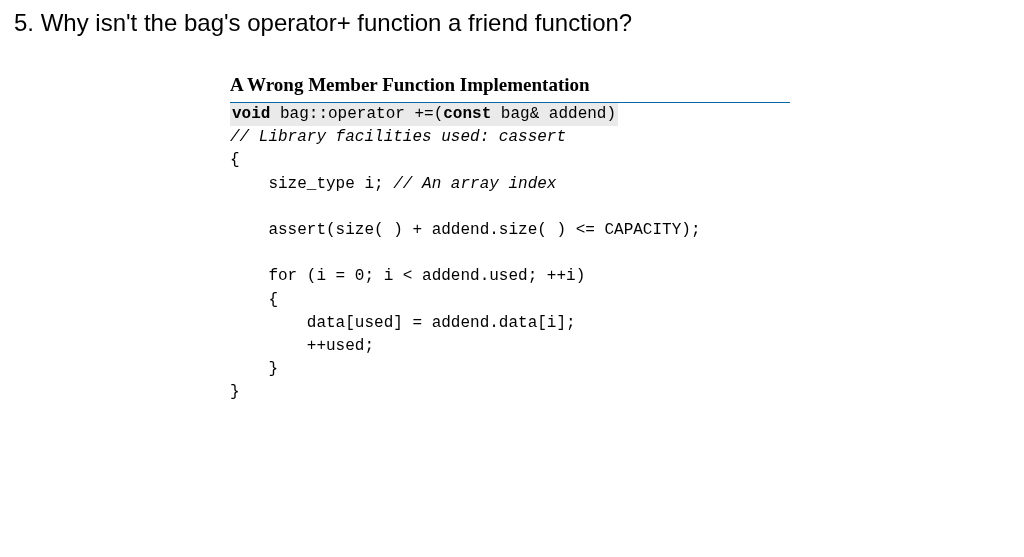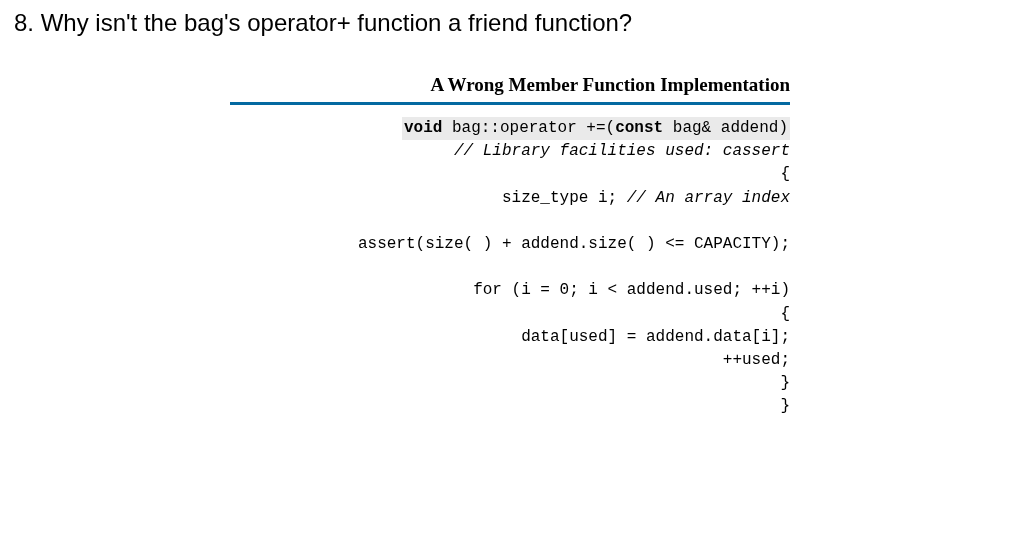--- a/index.html
+++ b/index.html
@@ -13,51 +13,50 @@
   }
   .questions {
     padding: 8px 14px 0 14px;
     font-size: 24px;
     line-height: 1.25;
   }
   .questions p { margin: 0; }
   .code-section {
     margin: 36px 0 0 230px;
     width: 560px;
-    text-align: right;
   }
   .code-title {
     font-family: "Times New Roman", Times, serif;
     font-weight: bold;
     font-size: 19px;
     margin-bottom: 6px;
   }
   .code-block {
-    border-top: 3px solid #0369a1;
-    padding-top: 12px;
+    border-top: 1px solid #0369a1;
+    padding-top: 0;
   }
   pre {
     font-family: "Courier New", Courier, monospace;
     font-size: 16px;
     line-height: 1.45;
     white-space: pre;
   }
   .sig-line {
     background: #eaeaea;
     display: inline-block;
     padding: 0 2px;
   }
   .kw { font-weight: bold; }
   .cmt { font-style: italic; }
 </style>
 </head>
 <body>
 
 <div class="questions">
-  <p>8. Why isn't the bag's operator+ function a friend function?</p>
+  <p>5. Why isn't the bag's operator+ function a friend function?</p>
 </div>
 
 <div class="code-section">
   <div class="code-title">A Wrong Member Function Implementation</div>
   <div class="code-block">
     <pre><span class="sig-line"><span class="kw">void</span><span> bag::operator +=(</span><span class="kw">const</span><span> bag&amp; addend)</span></span>
 <span class="cmt">// Library facilities used: cassert</span>
 <span>{</span>
 <span>    size_type i; </span><span class="cmt">// An array index</span>
 <span></span>

